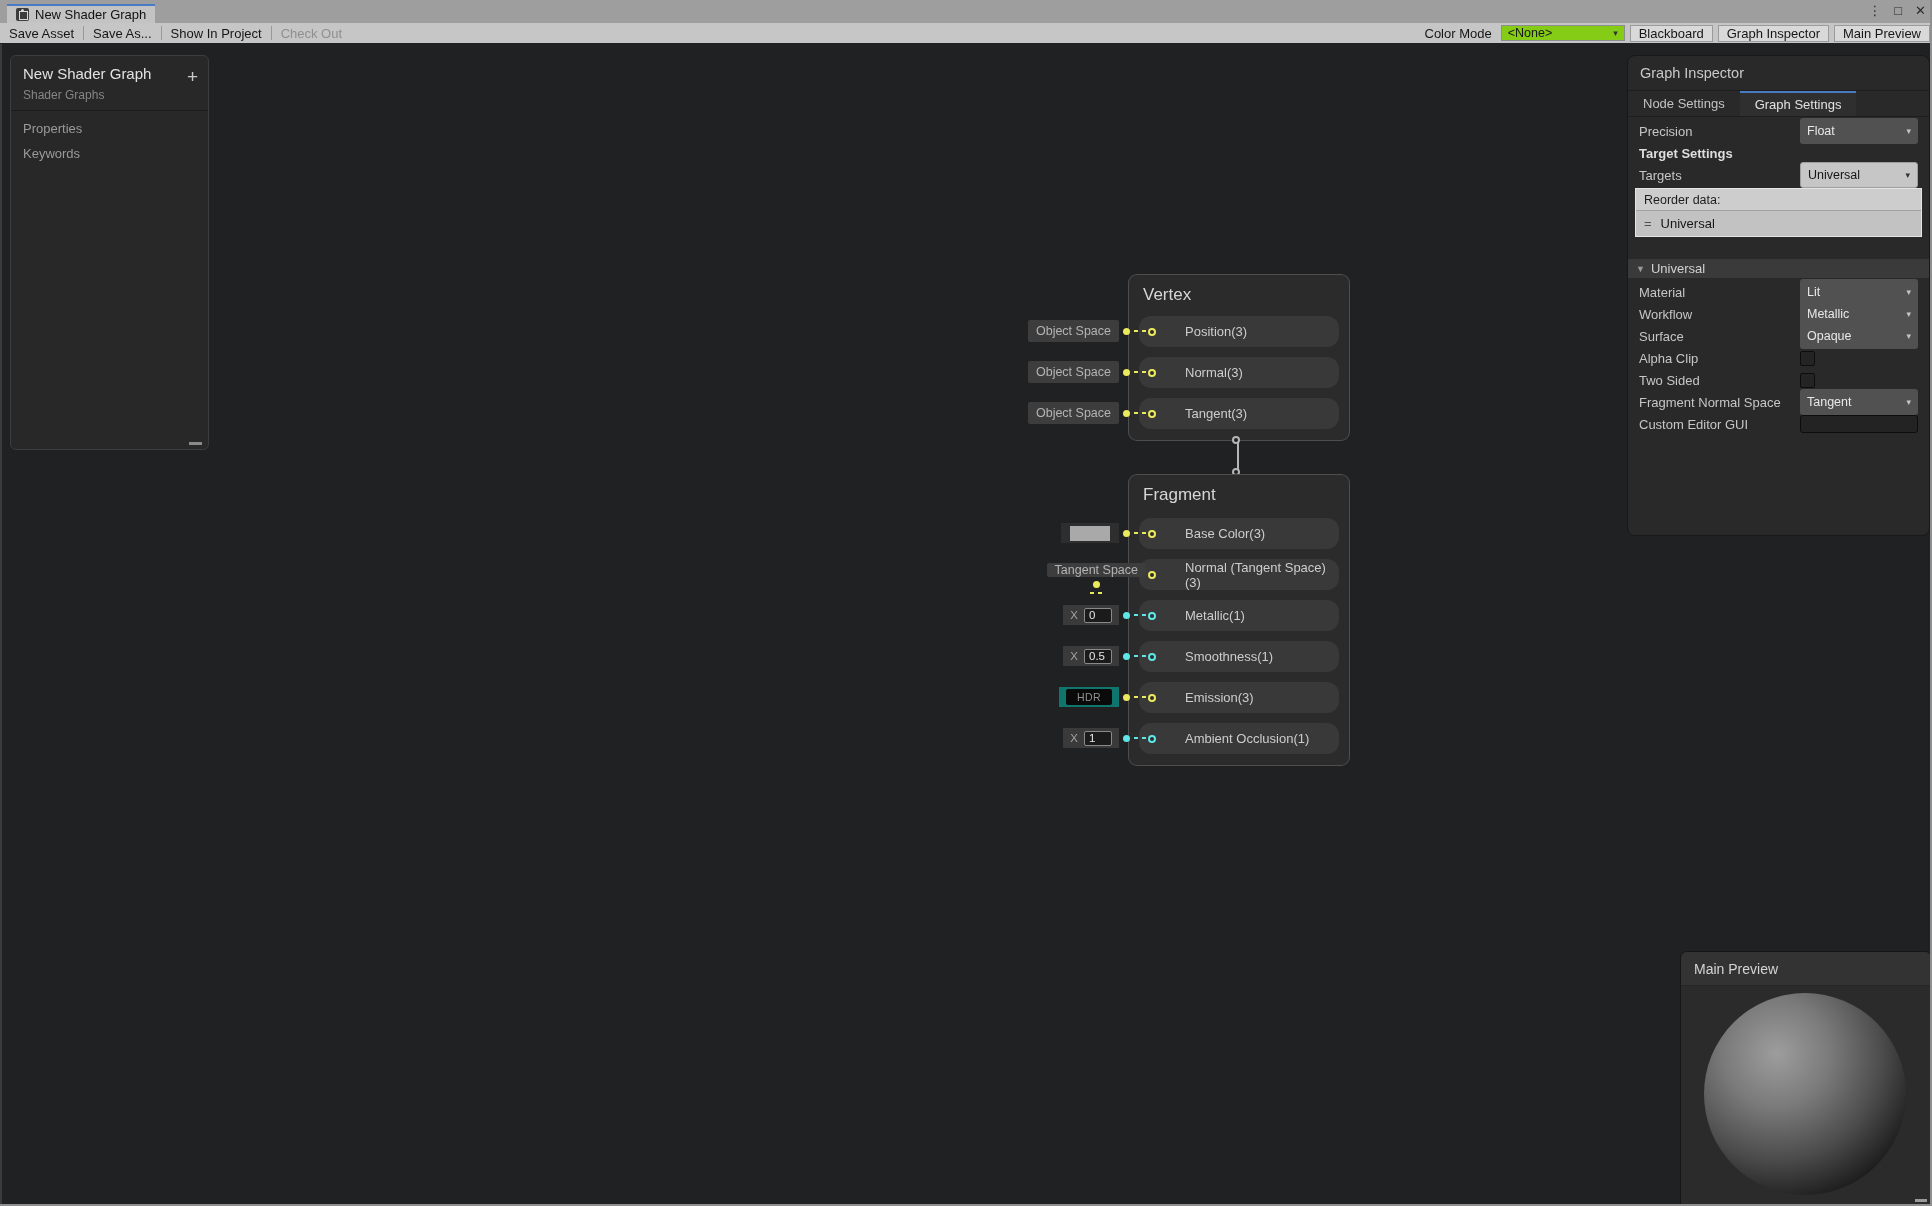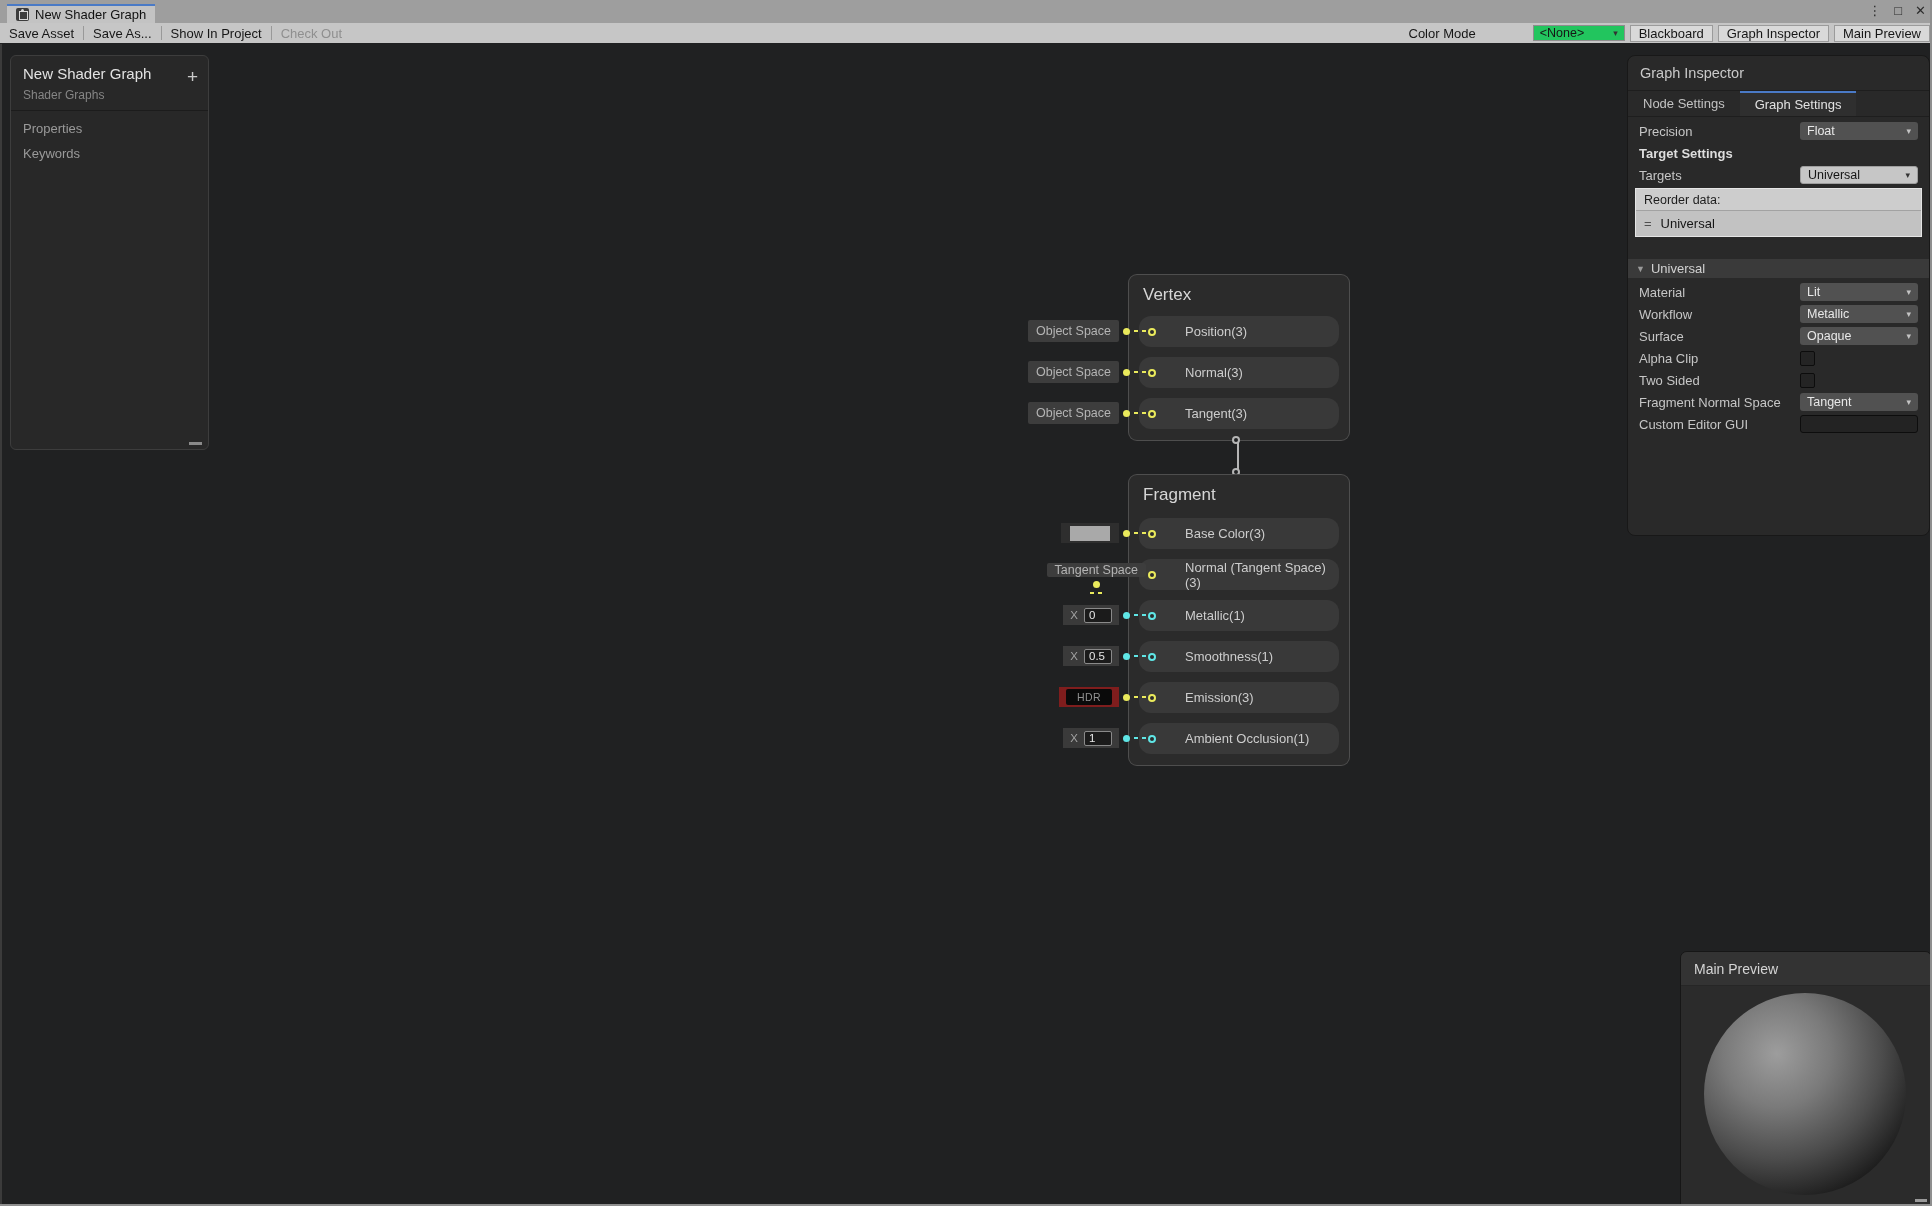--- a/index.html
+++ b/index.html
@@ -21,22 +21,22 @@
   .win-controls span { cursor:default; }
 
   .toolbar { position:absolute; left:0; top:23px; width:100%; height:20px; background:#c6c6c6;
     display:flex; align-items:center; font-size:13px; color:#161616; }
   .tb-left { display:flex; align-items:center; height:100%; }
   .tb-item { padding:0 9px; height:100%; display:flex; align-items:center; }
   .tb-sep { width:1px; height:14px; background:#999; }
   .tb-item.disabled { color:#8f8f8f; }
   .tb-right { margin-left:auto; display:flex; align-items:center; gap:5px; padding-right:2px; height:100%; }
   .cm-label { padding-right:4px; }
-  .cm-dropdown { width:92px; height:16px; background:#22c55e; border:1px solid #8d8d8d;
-    display:flex; align-items:center; padding:0 6px; font-size:12.5px;margin-left:48px; }
+  .cm-dropdown { width:124px; height:16px; background:#84cc16; border:1px solid #8d8d8d;
+    display:flex; align-items:center; padding:0 6px; font-size:12.5px; }
   .cm-dropdown .arrow { margin-left:auto; font-size:9px; color:#333; }
   .tb-btn { height:17px; background:#d9d9d9; border:1px solid #9b9b9b; display:flex;
     align-items:center; padding:0 8px; font-size:13px; }
 
   
   .edge-right { position:absolute; right:0; top:0; width:2px; height:100%; background:#8f8f8f; }
   .edge-bottom { position:absolute; left:0; bottom:0; width:100%; height:2px; background:#8f8f8f; }
   .edge-left { position:absolute; left:0; top:44px; bottom:2px; width:2px; background:#3b3b3b; }
 
   
@@ -73,21 +73,21 @@
   .c-c .conn-dash { background:repeating-linear-gradient(90deg,#5fe6e6 0 4px,transparent 4px 8px); }
   .chip { height:22px; background:#3d3d3d; border-radius:2px; padding:0 8px; display:flex;
     align-items:center; font-size:12.5px; color:#b4b4b4; }
   .swatch-outer { width:58px; height:20px; background:#2e2e2e; display:flex; align-items:center;
     justify-content:center; }
   .swatch { width:40px; height:15px; background:#a9a9a9; }
   .xw { height:20px; background:#3a3a3a; display:flex; align-items:center; padding:0 7px; gap:6px; }
   .x-label { font-size:11.5px; color:#a2a2a2; }
   .x-field { min-width:28px; height:15px; background:#1b1b1b; border:1px solid #8a8a8a;
     border-radius:2px; color:#e6e6e6; font-size:11.5px; display:flex; align-items:center; padding:0 4px; }
-  .hdrw { width:60px; height:20px; background:#7f1d1d; display:flex; align-items:center; justify-content:center; }
+  .hdrw { width:60px; height:20px; background:#0f766e; display:flex; align-items:center; justify-content:center; }
   .hdr { width:46px; height:16px; background:#0a0a0a; border-radius:2px; color:#929292;
     font-size:10.5px; display:flex; align-items:center; justify-content:center; letter-spacing:.5px; }
 
   
   .vf-edge { position:absolute; left:1237px; top:441px; width:2px; height:31px; background:#b5b5b5; }
   .vf-dot { position:absolute; width:8px; height:8px; border:2px solid #b5b5b5; border-radius:50%;
     background:#202122; left:1232px; }
   .vf-dot.top { top:436px; } .vf-dot.bot { top:468px; }
 
   
@@ -95,21 +95,21 @@
     background:#292929; border:1px solid #181818; border-radius:8px; }
   .gi-title { padding:9px 12px; font-size:14.5px; color:#c9c9c9; border-bottom:1px solid #1e1e1e; }
   .gi-tabs { display:flex; height:26px; border-bottom:1px solid #1e1e1e; }
   .gi-tab { padding:0 15px; display:flex; align-items:center; font-size:13px; color:#c2c2c2; }
   .gi-tab.active { border-top:2px solid #4a7ac6; background:#2f2f2f; color:#e2e2e2; }
   .gi-body { padding:4px 6px 0; }
   .prop-row { display:flex; align-items:center; height:20px; margin-bottom:2px; padding:0 5px; }
   .prop-label { flex:1; font-size:13px; color:#c6c6c6; }
   .prop-label.bold { font-weight:bold; color:#dedede; }
   .control { width:118px; flex:0 0 auto; }
-  .dd { height:18px; border-radius:3px; display:flex; align-items:center; padding:0 7px; font-size:12.5px; }
+  .dd { height:26px; border-radius:3px; display:flex; align-items:center; padding:0 7px; font-size:12.5px; }
   .dd .arrow { margin-left:auto; font-size:9px; }
   .dd-dark { background:#515151; color:#e8e8e8; }
   .dd-dark .arrow { color:#c4c4c4; }
   .dd-light { background:#c6c6c6; color:#151515; border:1px solid #9e9e9e; }
   .dd-light .arrow { color:#333; }
   .reorder { margin:3px 1px 22px; border:1px solid #e5e5e5; }
   .reorder-head { height:22px; background:#cdcdcd; display:flex; align-items:center; padding:0 8px;
     font-size:12.5px; color:#1c1c1c; border-bottom:1px solid #a2a2a2; }
   .reorder-item { height:25px; background:#c2c2c2; display:flex; align-items:center; gap:9px;
     padding:0 8px; font-size:13px; color:#161616; }

